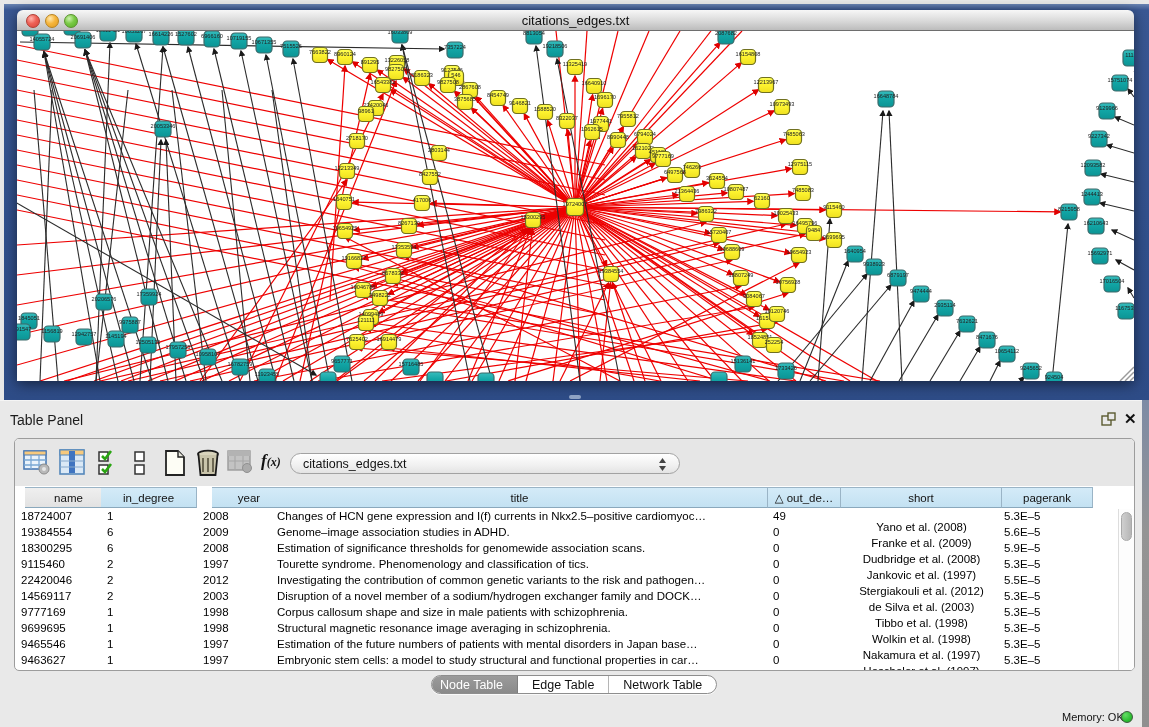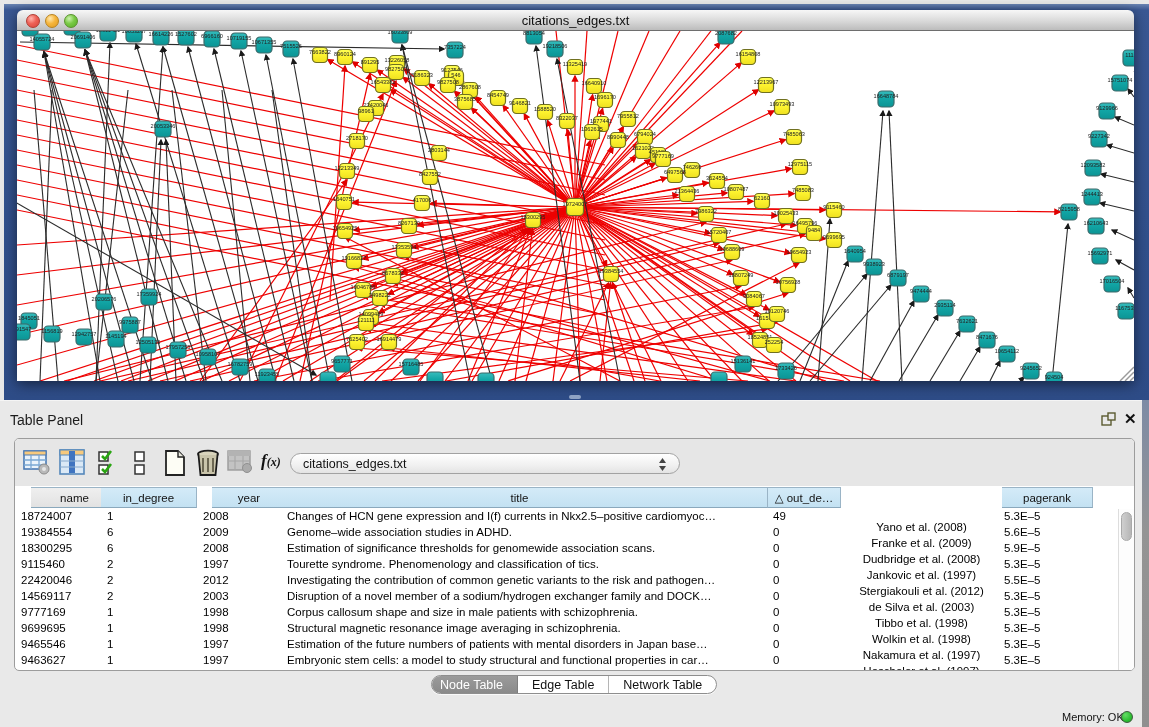--- a/index.html
+++ b/index.html
@@ -27,21 +27,21 @@
 #combo { position:absolute; left:275px; top:14px; width:390px; height:21px;
   border:1px solid #a2a2a2; border-radius:11px;
   background:linear-gradient(#ffffff,#f0f0f0 60%,#e4e4e4); }
 #combo span { position:absolute; left:12px; top:3px; font-size:12.5px; color:#111; }
 .hdr { position:absolute; top:48px; height:21px; background:linear-gradient(#d4ebf8,#c3e1f2);
   border-right:1px solid #9ab4c6; border-bottom:1px solid #8aa8bc; border-top:1px solid #9ab4c6;
   font-size:11.5px; color:#111; text-align:center; line-height:20px; }
 .trow { position:absolute; left:0; width:1100px; height:16px; font-size:11.5px; color:#000;
   white-space:nowrap; }
 .trow span { position:absolute; top:1px; }
-.c0 { left:6px; } .c1 { left:92px; } .c2 { left:188px; } .c3 { left:272px; }
+.c0 { left:6px; } .c1 { left:92px; } .c2 { left:188px; } .c3 { left:262px; }
 .c4 { left:758px; } .c5 { left:826px; width:161px; text-align:center;margin-top:11px; } .c6 { left:989px; }
 #vscroll { position:absolute; left:1103px; top:70px; width:16px; height:163px;
   background:#fdfdfd; border-left:1px solid #ddd; }
 #vthumb { position:absolute; left:2px; top:3px; width:11px; height:29px;
   background:linear-gradient(90deg,#cfcfcf,#b6b6b6); border:1px solid #a9a9a9; border-radius:6px; }
 #tabs { position:absolute; left:431px; top:274px; height:19px; display:flex;
   border:1px solid #8e8e8e; border-radius:10px; overflow:hidden;
   background:#fff; box-shadow:0 1px 0 rgba(255,255,255,.7); }
 #tabs div { font-size:12.5px; padding:2px 14px 0 14px; color:#111; border-right:1px solid #b5b5b5; }
 #tabs div.sel { background:linear-gradient(#9b9b9b,#8a8a8a); color:#fff; border-right:1px solid #7e7e7e;padding-left:8px; }
@@ -621,40 +621,41 @@
       </svg>
       <div class="icon" style="left:246px;top:12px;font-size:17px;font-style:italic;font-family:'Liberation Serif',serif;font-weight:bold;color:#111;">f<span style="font-size:12px;">(x)</span></div>
       <div id="combo">
           <span>citations_edges.txt</span>
         <svg style="position:absolute;right:12px;top:4px" width="9" height="13" viewBox="0 0 9 13">
           <path d="M4.5 0 L8 5 H1 z" fill="#444"></path>
             <path d="M4.5 13 L8 8 H1 z" fill="#444"></path>
         </svg>
       </div>
     </div>
-    <div class="hdr" style="left:16px;width:88px;background:linear-gradient(#efefef,#e2e2e2);border-right:1px solid #b5b5b5;">name</div>
+    <div class="hdr" style="left:10px;width:88px;background:linear-gradient(#efefef,#e2e2e2);border-right:1px solid #b5b5b5;">name</div>
     <div class="hdr" style="left:86px;width:96px;">in_degree</div>
     <div class="hdr" style="left:197px;width:75px;">year</div>
     <div class="hdr" style="left:257px;width:496px;">title</div>
     <div class="hdr" style="left:753px;width:73px;">△ out_de…</div>
+    <div class="hdr" style="left:826px;width:161px;">short</div>
     <div class="hdr" style="left:987px;width:91px;">pagerank</div>
     <div class="trow" style="top:70px">
         <span class="c0">18724007</span>
         <span class="c1">1</span>
         <span class="c2">2008</span>
         <span class="c3">Changes of HCN gene expression and I(f) currents in Nkx2.5–positive cardiomyoc…</span>
         <span class="c4">49</span>
         <span class="c5">Yano et al. (2008)</span>
         <span class="c6">5.3E–5</span>
       </div>
 <div class="trow" style="top:86px">
         <span class="c0">19384554</span>
         <span class="c1">6</span>
         <span class="c2">2009</span>
-        <span class="c3">Genome–wide association studies in ADHD.</span>
+        <span class="c3">Genome–image association studies in ADHD.</span>
         <span class="c4">0</span>
         <span class="c5">Franke et al. (2009)</span>
         <span class="c6">5.6E–5</span>
       </div>
 <div class="trow" style="top:102px">
         <span class="c0">18300295</span>
         <span class="c1">6</span>
         <span class="c2">2008</span>
         <span class="c3">Estimation of significance thresholds for genomewide association scans.</span>
         <span class="c4">0</span>

